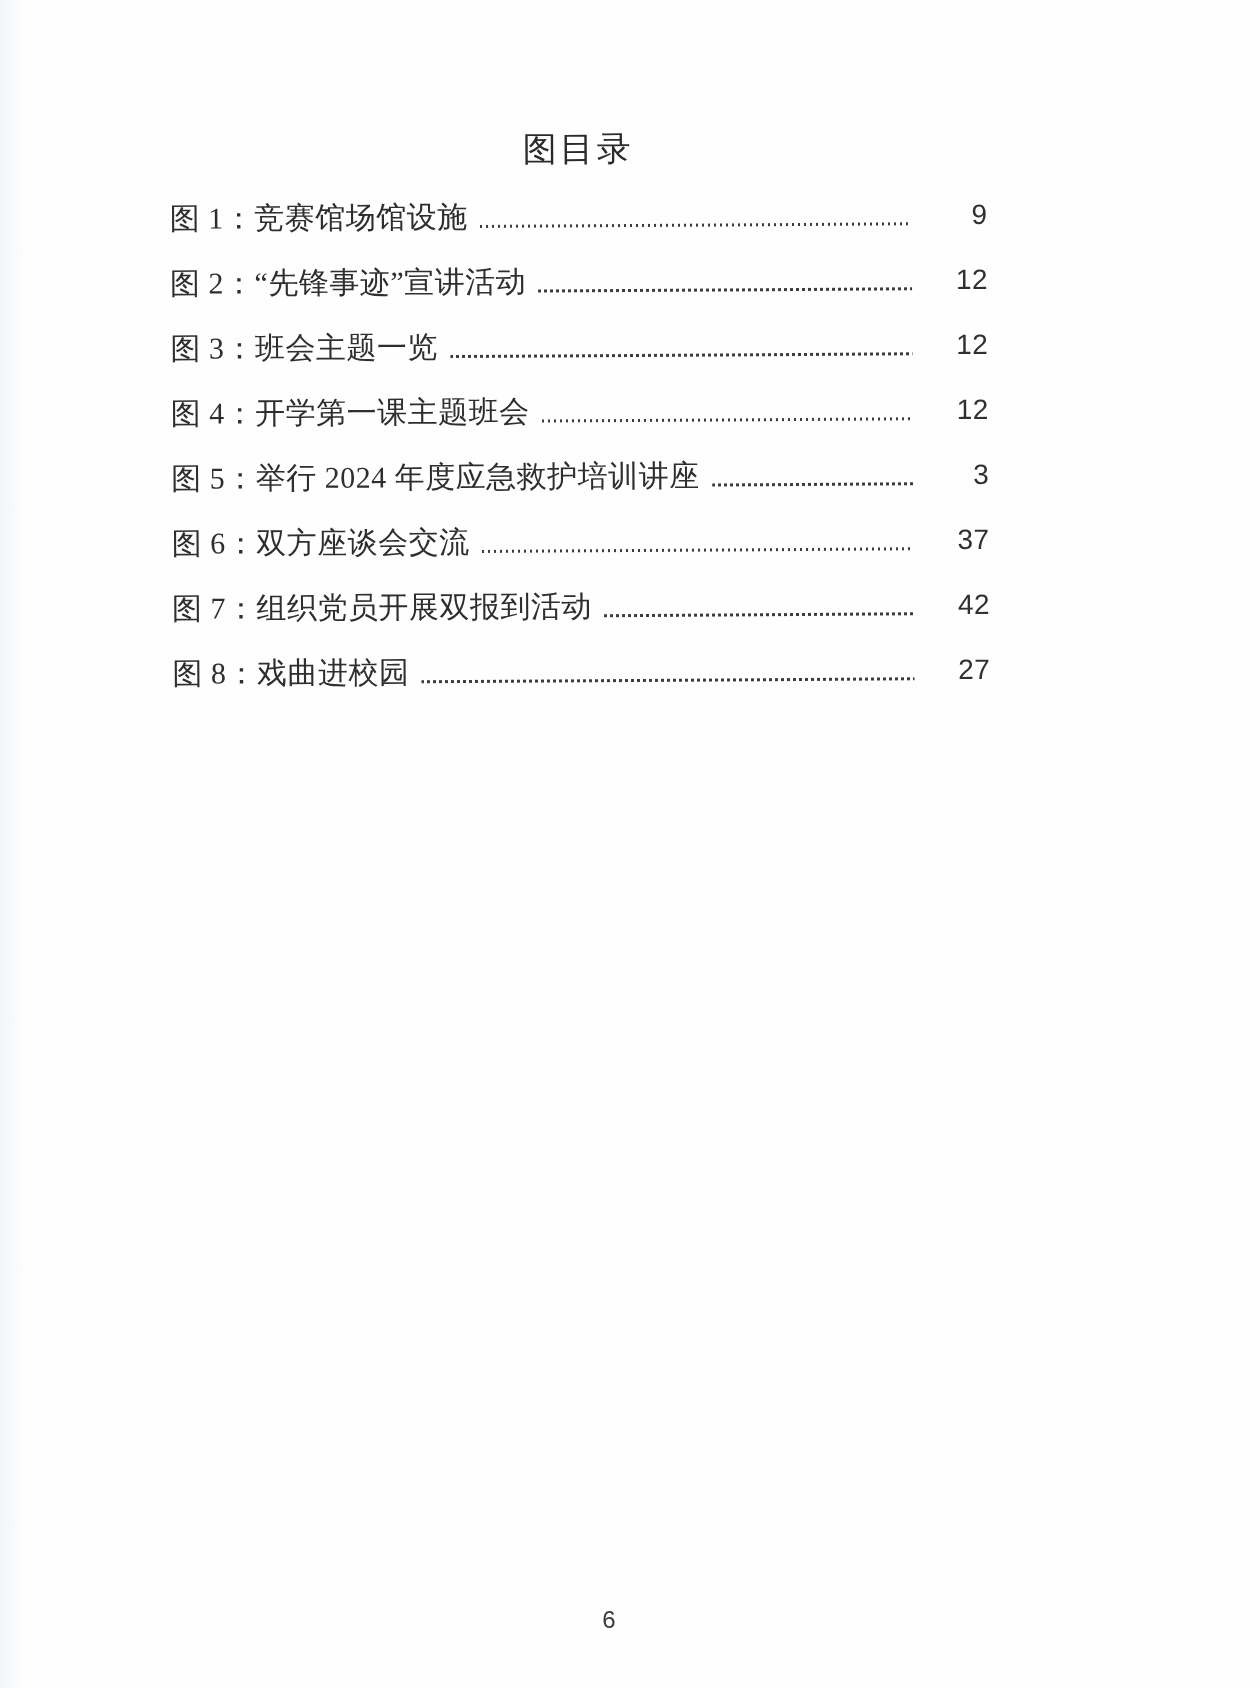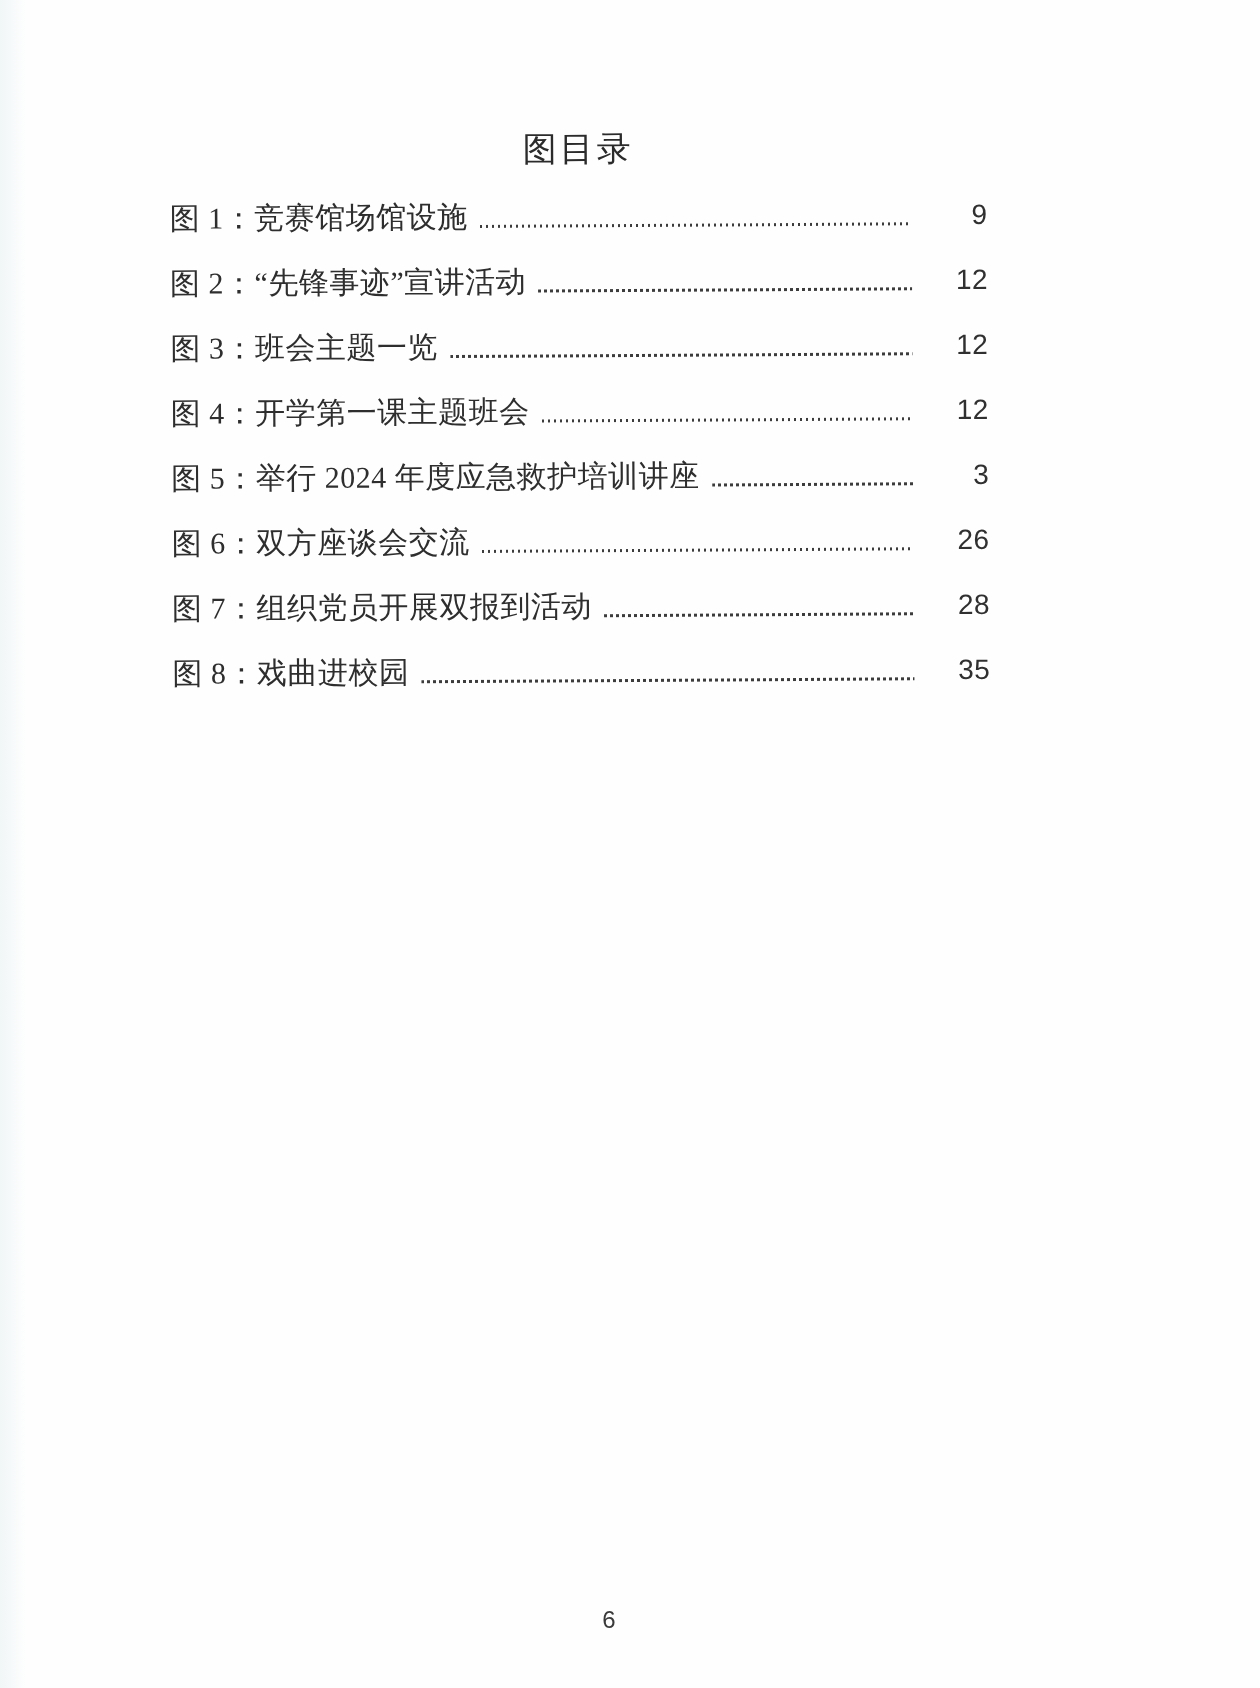--- a/index.html
+++ b/index.html
@@ -121,31 +121,31 @@
 
     <div class="toc-row">
       <span class="toc-label">图 5：举行 2024 年度应急救护培训讲座</span>
       <span class="dot-leader"></span>
       <span class="toc-page">3</span>
     </div>
 
     <div class="toc-row">
       <span class="toc-label">图 6：双方座谈会交流</span>
       <span class="dot-leader"></span>
-      <span class="toc-page">26</span>
+      <span class="toc-page">37</span>
     </div>
 
     <div class="toc-row">
       <span class="toc-label">图 7：组织党员开展双报到活动</span>
       <span class="dot-leader"></span>
-      <span class="toc-page">28</span>
+      <span class="toc-page">42</span>
     </div>
 
     <div class="toc-row">
       <span class="toc-label">图 8：戏曲进校园</span>
       <span class="dot-leader"></span>
-      <span class="toc-page">35</span>
+      <span class="toc-page">27</span>
     </div>
 
   </div>
 </div>
 
 <div class="footer-page-num">6</div>
 
 </body></html>

